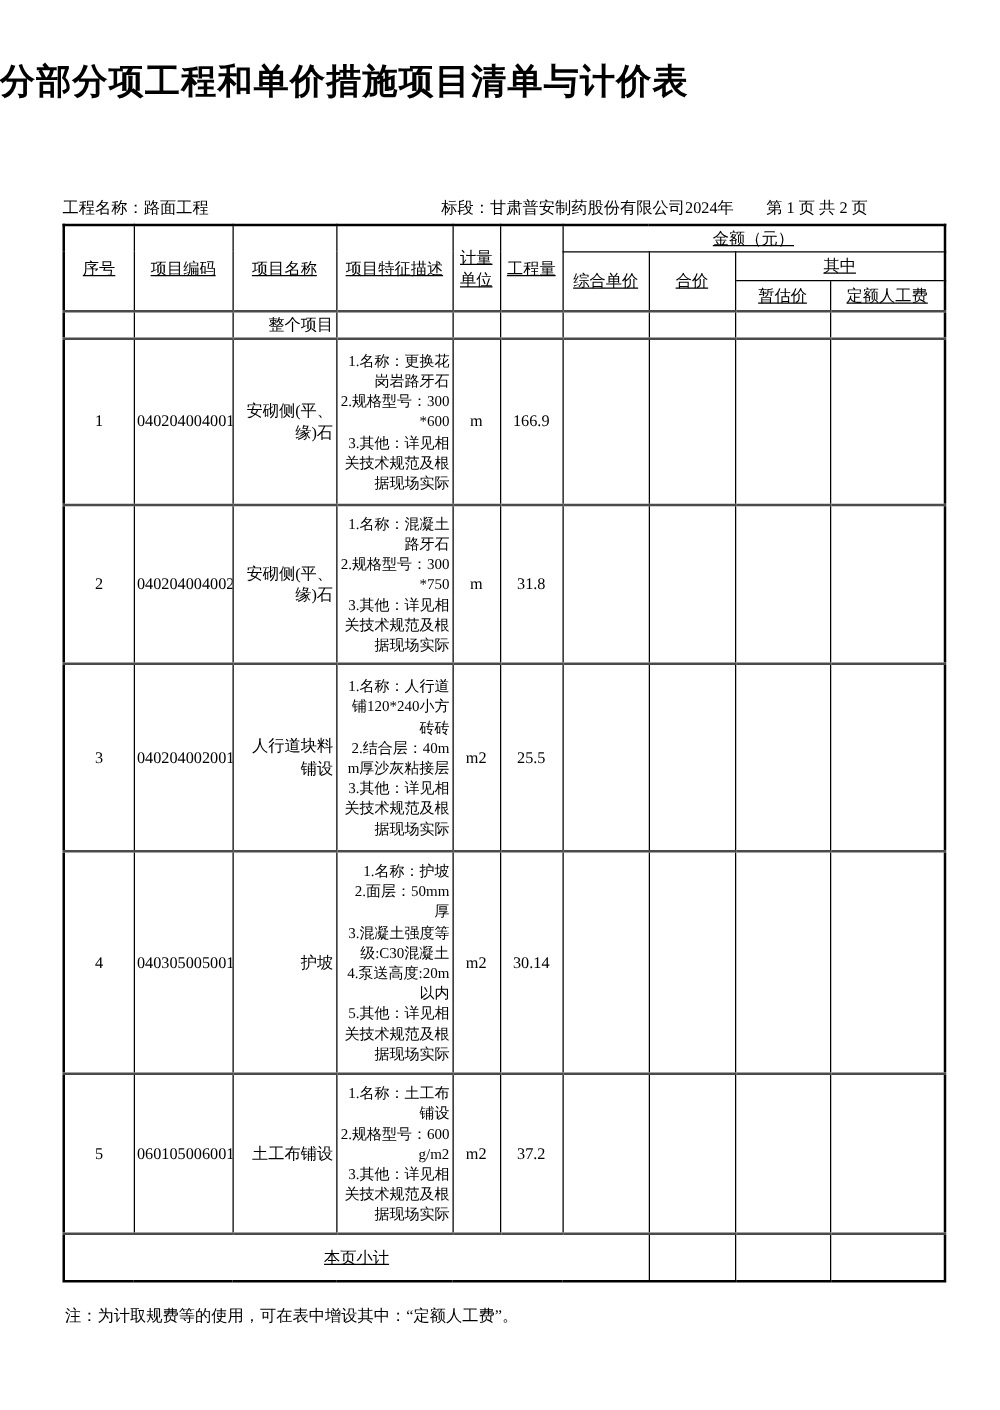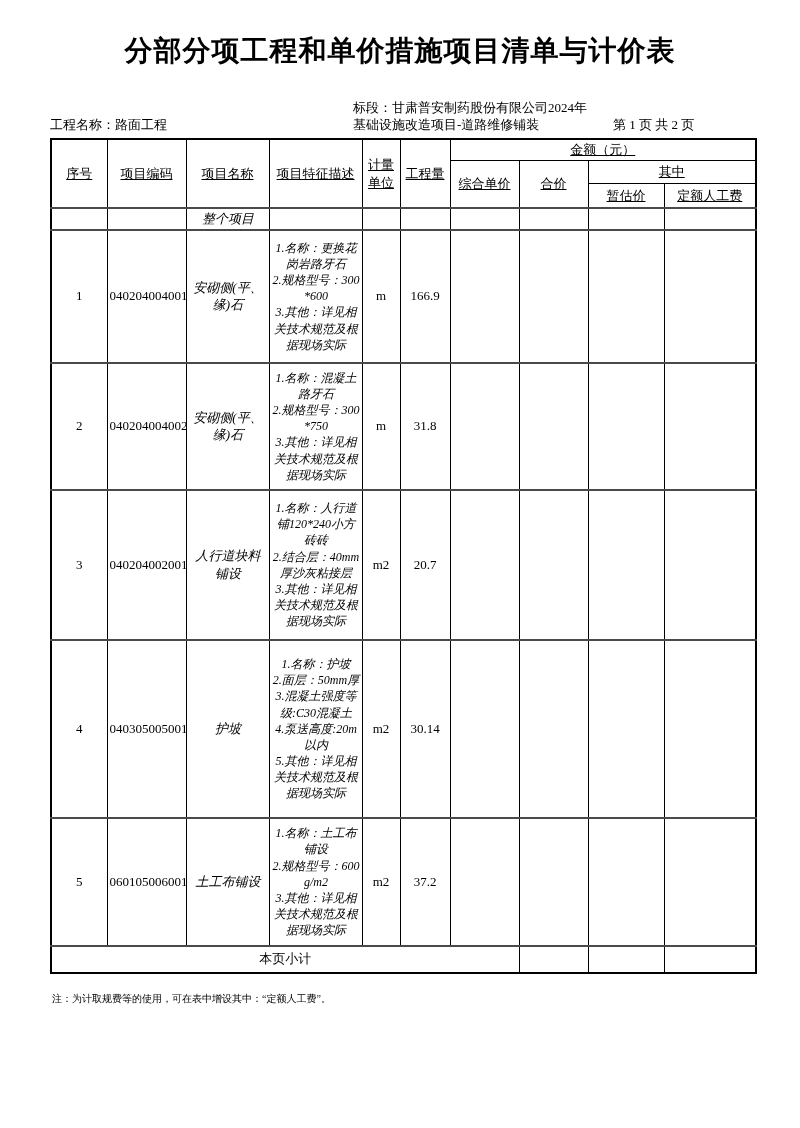--- a/index.html
+++ b/index.html
@@ -3,30 +3,30 @@
 <meta charset="utf-8">
 <style>
   * { margin:0; padding:0; box-sizing:border-box; }
   html,body { background:#ffffff; }
   body {
     width:800px; height:1128px; position:relative;
     font-family:"Liberation Serif","DejaVu Serif",serif;
     color:#000;
   }
   .title {
-    padding-top:32px; text-align:center;
+    padding-top:46px; 
     font-size:28px; font-weight:bold; letter-spacing:1px;
   }
   .meta {
     width:705px; margin:30px 0 4px 50px;
     display:flex; align-items:flex-end;
     font-size:13px; line-height:1.3;
   }
   .meta-left  { width:303px; }
-  .meta-center{ width:260px; }
+  .meta-center{ width:260px;margin-top:44px; }
   .meta-right { flex:1; text-align:left; padding-right:33px; white-space:nowrap; }
 
   table.boq {
     table-layout:fixed; border-collapse:collapse;
     width:705px; margin-left:50px;
     border:2px solid #000;
   }
   th, td {
     border:1px solid #000;
     vertical-align:middle;
@@ -40,49 +40,48 @@
   }
   tr.hr1 { height:17px; }
   tr.hr2 { height:23px; }
   tr.hr3 { height:25px; }
   tr.section-row  { height:21px; }
   tr.r0 { height:133px; }
   tr.r1 { height:127px; }
   tr.r2 { height:150px; }
   tr.r3 { height:178px; }
   tr.r4 { height:128px; }
-  tr.subtotal-row { height:27px; }
+  tr.subtotal-row { height:38px;text-decoration:underline; }
   tr.subtotal-row td { border-bottom:2px solid #000; }
   .ctr { text-align:center; }
-  .al  { text-align:center;font-style:italic; }
+  .al  { text-align:right; }
   .name {
     word-break:break-all; line-height:1.35; padding-left:3px;
   }
   .feature {
     font-size:12px; white-space:pre-line; word-break:break-all;
     line-height:1.35; padding-left:3px;
   }
-  .note { margin:18px 0 0 52px; font-size:10px; }
+  .note { margin:18px 0 0 52px; font-size:13px; }
   .form-code {
     width:705px; margin-left:50px; margin-top:14px;
     text-align:right; padding-right:10px; font-size:13px;
   }
 </style>
 </head>
 <body>
 
 <div class="page">
 
   <h1 class="title">分部分项工程和单价措施项目清单与计价表</h1>
 
   <div class="meta">
     <div class="meta-left">工程名称：路面工程</div>
     <div class="meta-center">
       <div>标段：甘肃普安制药股份有限公司2024年</div>
-      <div>基础设施改造项目-道路维修铺装</div>
     </div>
     <div class="meta-right">第 1 页  共 2 页</div>
   </div>
 
   <table class="boq">
     <colgroup>
       <col style="width:56px">
         <col style="width:79px">
         <col style="width:83px">
       <col style="width:93px">
@@ -158,21 +157,21 @@
       </tr>
 
       <tr class="r2">
         <td class="ctr">3</td>
         <td class="ctr">040204002001</td>
         <td class="al name">人行道块料铺设</td>
         <td class="al feature">1.名称：人行道铺120*240小方砖砖
 2.结合层：40mm厚沙灰粘接层
 3.其他：详见相关技术规范及根据现场实际</td>
         <td class="ctr">m2</td>
-        <td class="ctr">20.7</td>
+        <td class="ctr">25.5</td>
         <td></td>
         <td></td>
         <td></td>
         <td></td>
       </tr>
 
       <tr class="r3">
         <td class="ctr">4</td>
         <td class="ctr">040305005001</td>
         <td class="al name">护坡</td>

